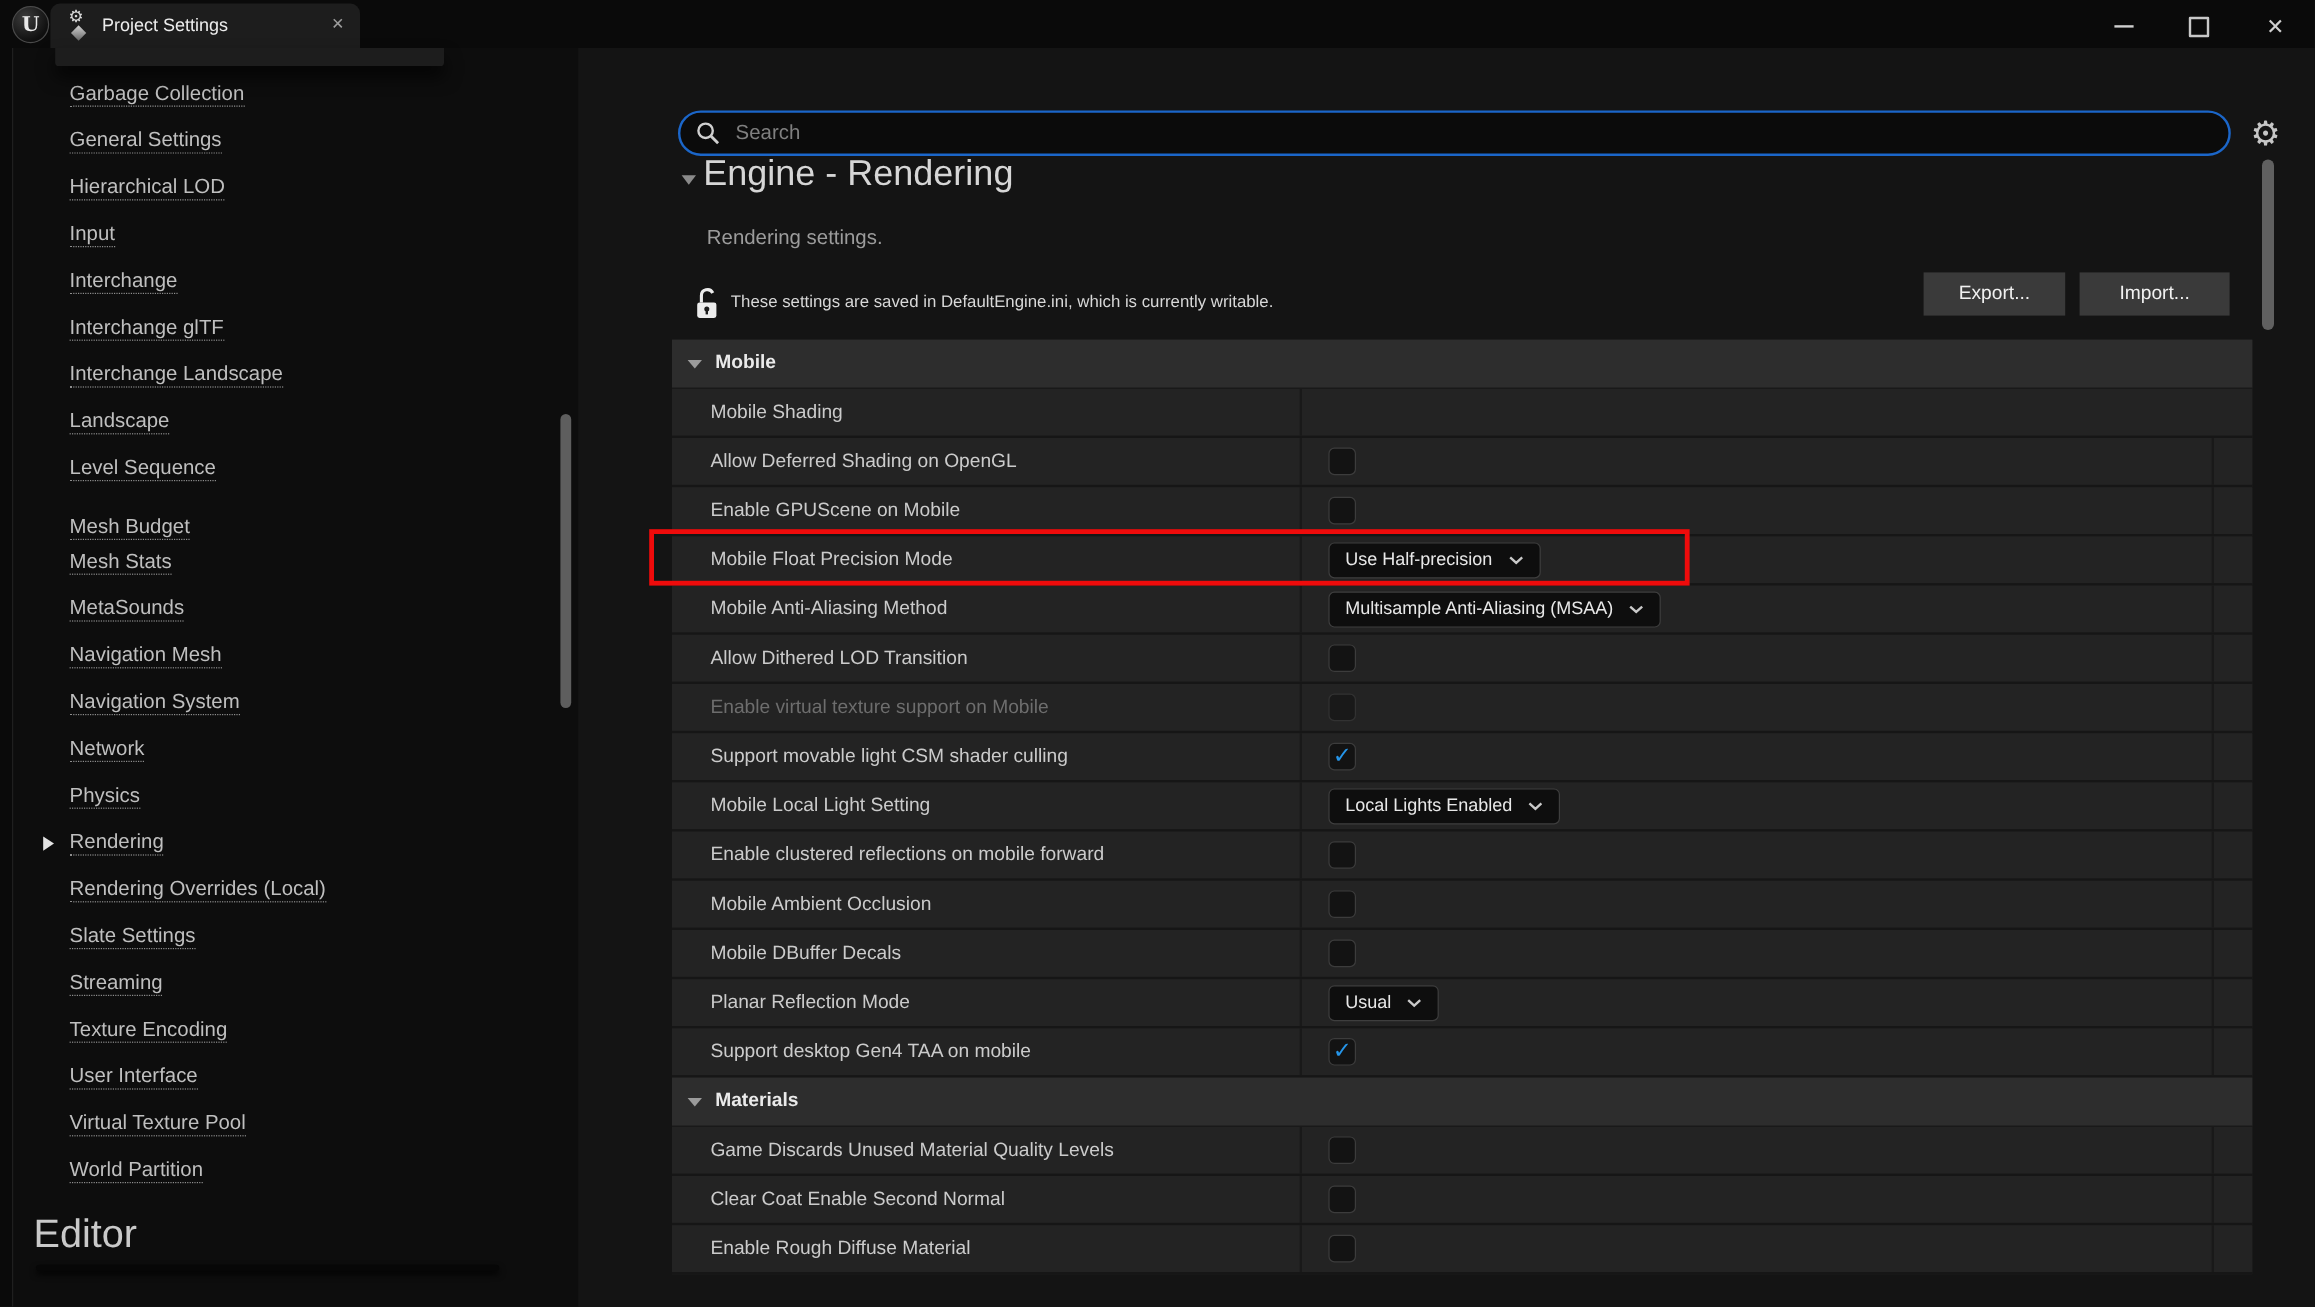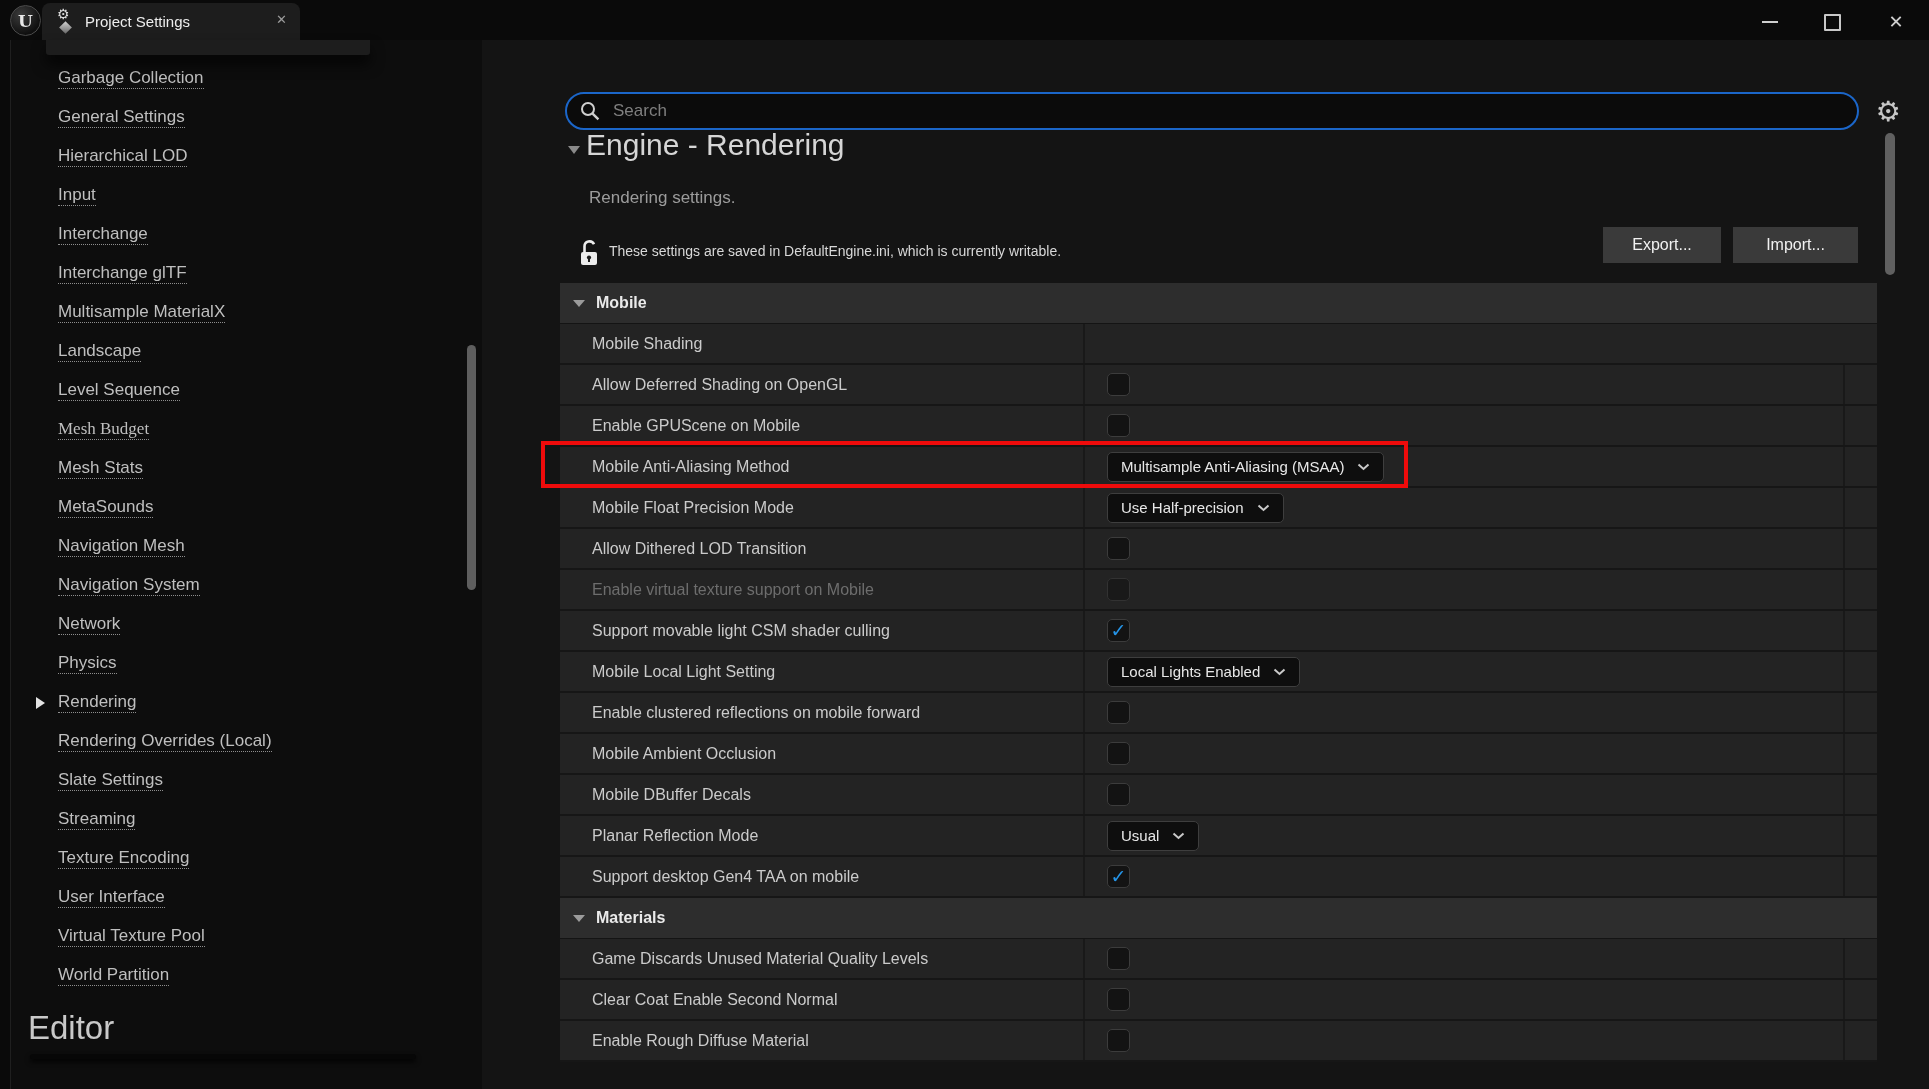--- a/index.html
+++ b/index.html
@@ -123,24 +123,24 @@
 
     <div class="sidebar">
       <div class="bridge"></div>
       <div>
           <div class="side-item" style="top: 28px;"><span class="lbl">Garbage Collection</span></div>
           <div class="side-item" style="top: 67px;"><span class="lbl">General Settings</span></div>
           <div class="side-item" style="top: 106px;"><span class="lbl">Hierarchical LOD</span></div>
           <div class="side-item" style="top: 145px;"><span class="lbl">Input</span></div>
           <div class="side-item" style="top: 184px;"><span class="lbl">Interchange</span></div>
           <div class="side-item" style="top: 223px;"><span class="lbl">Interchange glTF</span></div>
-          <div class="side-item" style="top: 262px;"><span class="lbl">Multisample MaterialX</span></div>
+          <div class="side-item" style="top: 262px;"><span class="lbl">Interchange Landscape</span></div>
           <div class="side-item" style="top: 301px;"><span class="lbl">Landscape</span></div>
           <div class="side-item" style="top: 340px;"><span class="lbl">Level Sequence</span></div>
-          <div class="side-item" style="top: 379px; font-family: Liberation Serif, serif;"><span class="lbl">Mesh Budget</span></div>
+          <div class="side-item" style="top: 389px;"><span class="lbl">Mesh Budget</span></div>
           <div class="side-item" style="top: 418px;"><span class="lbl">Mesh Stats</span></div>
           <div class="side-item" style="top: 457px;"><span class="lbl">MetaSounds</span></div>
           <div class="side-item" style="top: 496px;"><span class="lbl">Navigation Mesh</span></div>
           <div class="side-item" style="top: 535px;"><span class="lbl">Navigation System</span></div>
           <div class="side-item" style="top: 574px;"><span class="lbl">Network</span></div>
           <div class="side-item" style="top: 613px;"><span class="lbl">Physics</span></div>
           <div class="side-item" style="top: 652px;"><span class="sel-arrow"></span><span class="lbl">Rendering</span></div>
           <div class="side-item" style="top: 691px;"><span class="lbl">Rendering Overrides (Local)</span></div>
           <div class="side-item" style="top: 730px;"><span class="lbl">Slate Settings</span></div>
           <div class="side-item" style="top: 769px;"><span class="lbl">Streaming</span></div>
@@ -202,48 +202,48 @@
             <div class="cell-label">
               <span class="row-label">Enable GPUScene on Mobile</span>
             </div>
             <div class="cell-value">
               <div class="checkbox"></div>
             </div>
             <div class="cell-end"></div>
           </div>
           <div class="setting-row">
             <div class="cell-label">
+              <span class="row-label">Mobile Float Precision Mode</span>
+            </div>
+            <div class="cell-value">
+              <div class="dropdown">
+                <span>Use Half-precision</span>
+                <svg width="13" height="8" viewBox="0 0 13 8" style="flex:none">
+                  <polyline points="1.5,1.5 6.5,6 11.5,1.5" fill="none" stroke="#c9c9c9" stroke-width="2"></polyline>
+                </svg>
+              </div>
+            </div>
+            <div class="cell-end"></div>
+          </div>
+          <div class="setting-row">
+            <div class="cell-label">
               <span class="row-label">Mobile Anti-Aliasing Method</span>
             </div>
             <div class="cell-value">
               <div class="dropdown">
                 <span>Multisample Anti-Aliasing (MSAA)</span>
                 <svg width="13" height="8" viewBox="0 0 13 8" style="flex:none">
                   <polyline points="1.5,1.5 6.5,6 11.5,1.5" fill="none" stroke="#c9c9c9" stroke-width="2"></polyline>
                 </svg>
               </div>
             </div>
             <div class="cell-end"></div>
           </div>
           <div class="setting-row">
             <div class="cell-label">
-              <span class="row-label">Mobile Float Precision Mode</span>
-            </div>
-            <div class="cell-value">
-              <div class="dropdown">
-                <span>Use Half-precision</span>
-                <svg width="13" height="8" viewBox="0 0 13 8" style="flex:none">
-                  <polyline points="1.5,1.5 6.5,6 11.5,1.5" fill="none" stroke="#c9c9c9" stroke-width="2"></polyline>
-                </svg>
-              </div>
-            </div>
-            <div class="cell-end"></div>
-          </div>
-          <div class="setting-row">
-            <div class="cell-label">
               <span class="row-label">Allow Dithered LOD Transition</span>
             </div>
             <div class="cell-value">
               <div class="checkbox"></div>
             </div>
             <div class="cell-end"></div>
           </div>
           <div class="setting-row disabled">
             <div class="cell-label">
               <span class="row-label">Enable virtual texture support on Mobile</span>

